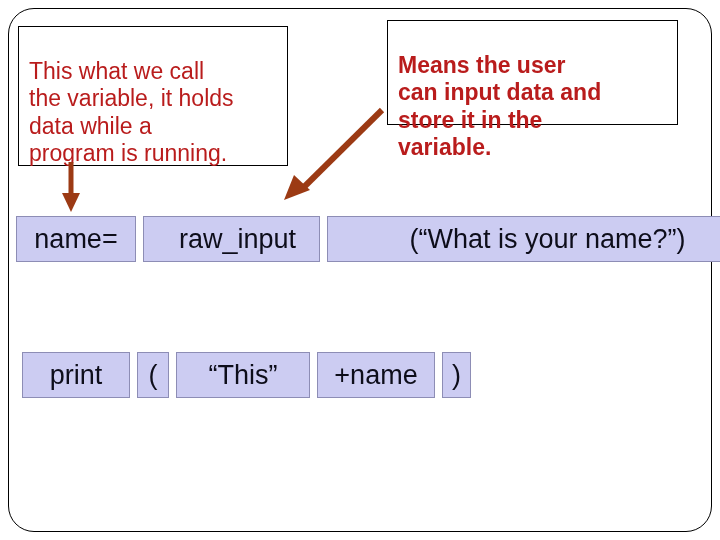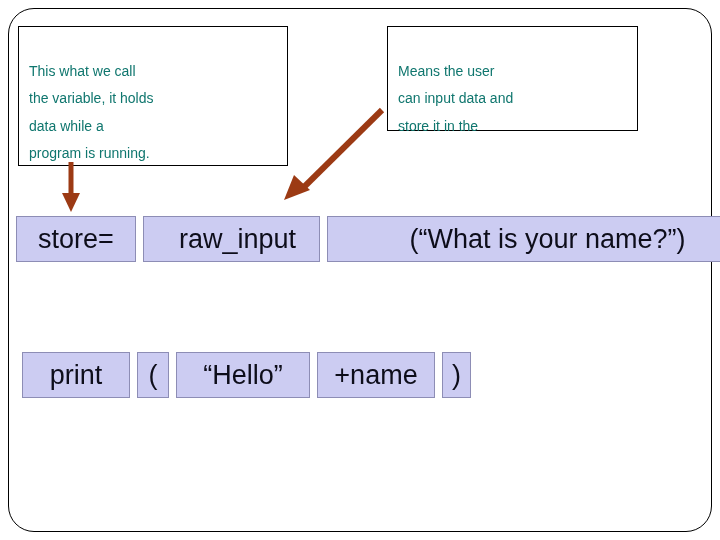--- a/index.html
+++ b/index.html
@@ -35,41 +35,42 @@
     background: transparent;
     pointer-events: none;
   }
 
   
   .callout {
     position: absolute;
     box-sizing: border-box;
     border: 1.4px solid #000000;
     background: #ffffff;
-    color: #0f766e;
+    color: #b91c1c;
     font-family: "Liberation Sans", sans-serif;
-    font-size: 14px;
+    font-size: 23px;
     line-height: 27.2px;
     padding: 4px 0 0 10px;
     white-space: pre-line;
     overflow: visible;
   }
 
   #callout-variable {
     left: 18px;
     top: 26px;
     width: 270px;
     height: 140px;
   }
 
   #callout-input {
     left: 387px;
-    top: 26px;
-    width: 251px;
+    top: 20px;
+    width: 291px;
     height: 105px;
+    font-weight: bold;
   }
   
   #callout-input .overflow-line {
     display: block;
   }
 
   
   .arrow-svg {
     position: absolute;
     overflow: visible;
@@ -125,40 +126,40 @@
   <div class="callout" id="callout-variable">
     <span>This what we call
 the variable, it holds
 data while a
 program is running.</span>
   </div>
 
   <div class="callout" id="callout-input">
     <span>Means the user
 can input data and
-store it in the</span>
+store it in the</span><span class="overflow-line">variable.</span>
   </div>
 
   <svg class="arrow-svg" id="arrow-down-wrap" viewBox="0 0 70 60">
     <line x1="31" y1="2" x2="31" y2="38" stroke="#9c3a14" stroke-width="5"></line>
     <polygon points="31,52 22,33 40,33" fill="#9c3a14"></polygon>
   </svg>
 
   <svg class="arrow-svg" id="arrow-diag-wrap" viewBox="0 0 125 112">
     <line x1="112" y1="10" x2="33" y2="88" stroke="#9c3a14" stroke-width="6"></line>
     <polygon points="14,100 24,75 40,90" fill="#9c3a14"></polygon>
   </svg>
 
   <div class="code-row" id="code-row-input">
-    <div class="token t0">store=</div>
+    <div class="token t0">name=</div>
     <div class="token t1">raw_input</div>
     <div class="token t2">(“What is your name?”)</div>
   </div>
 
   <div class="code-row" id="code-row-print">
     <div class="token p0">print</div>
     <div class="token p1">(</div>
-    <div class="token p2">“Hello”</div>
+    <div class="token p2">“This”</div>
     <div class="token p3">+name</div>
     <div class="token p4">)</div>
   </div>
 
 </div>
 
 </body></html>

